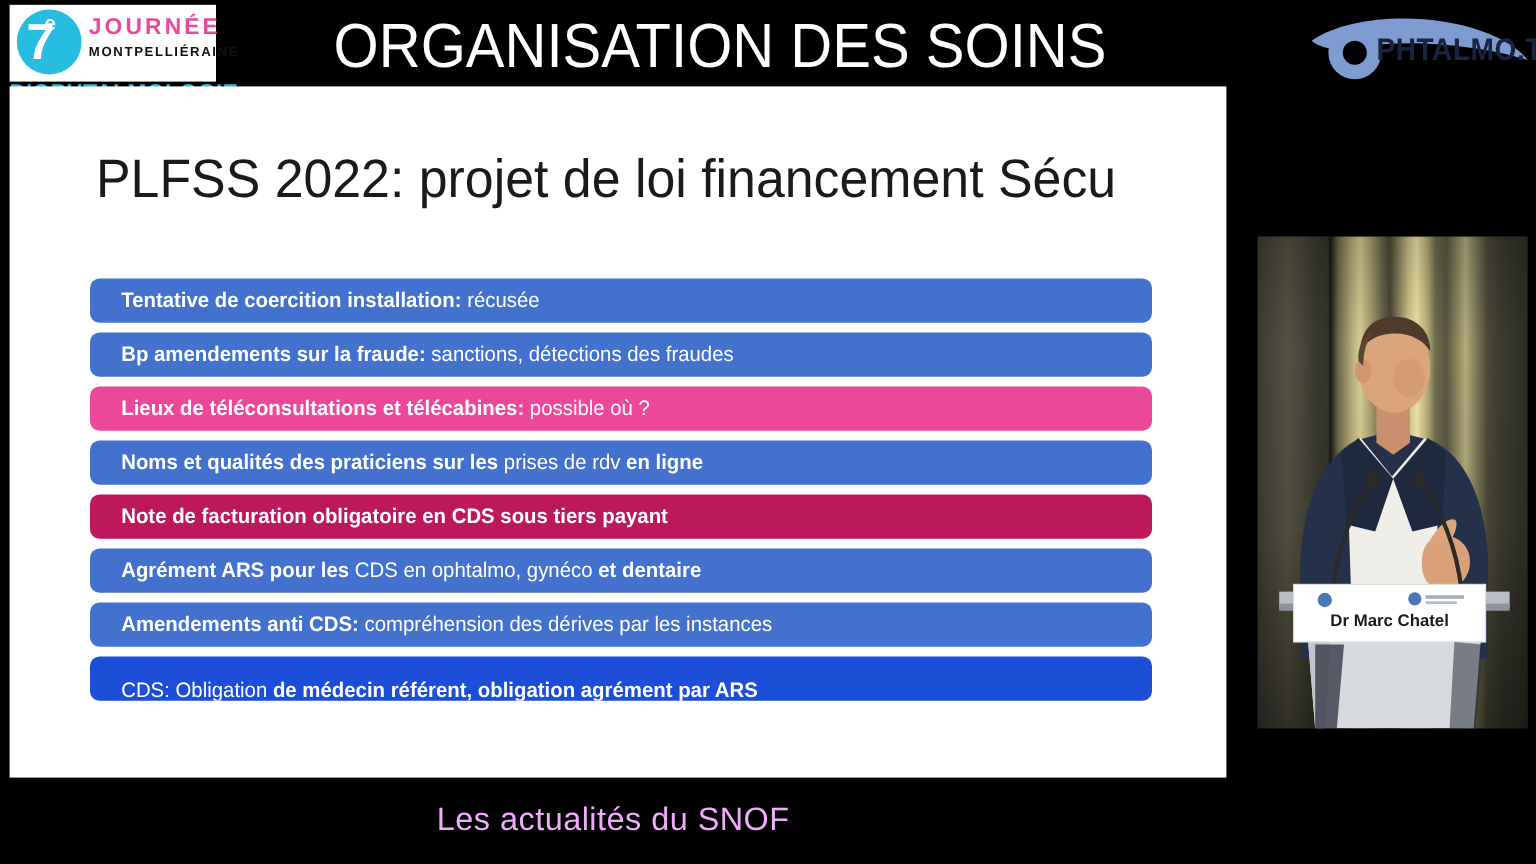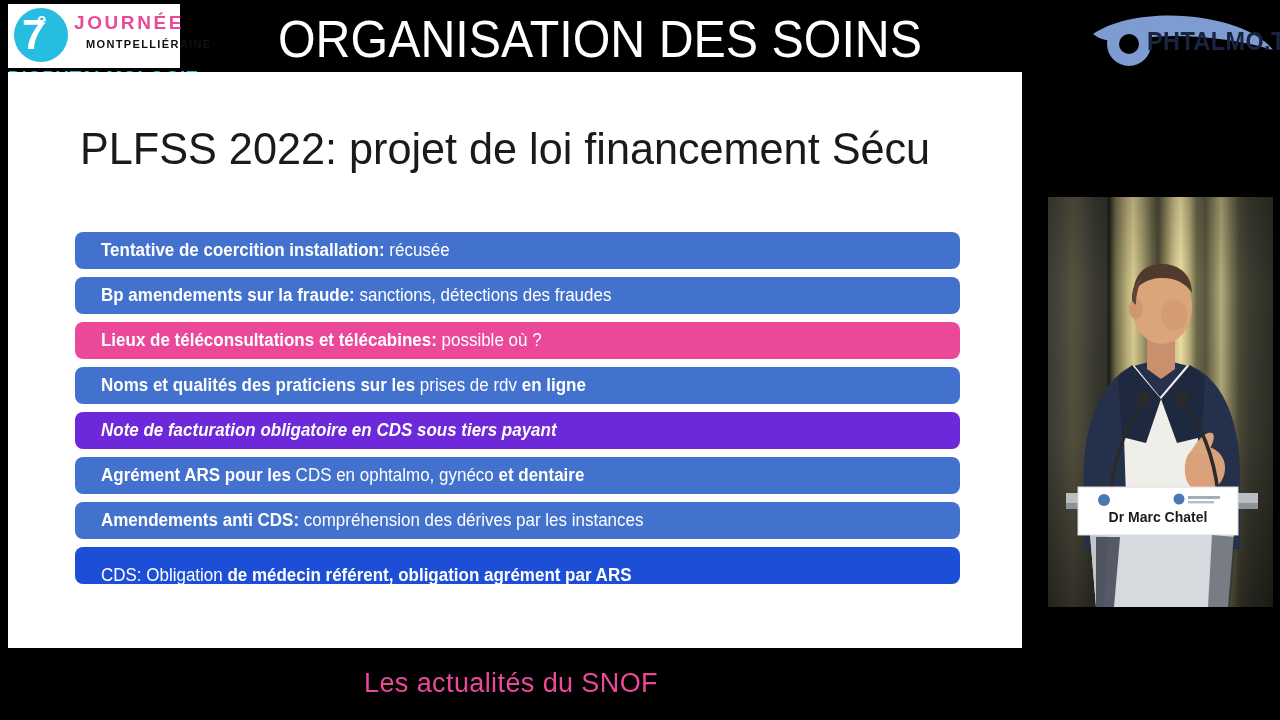--- a/index.html
+++ b/index.html
@@ -30,21 +30,21 @@
     position:absolute; left:37px; top:11px;
   }
   #logo-journee {
     position:absolute; left:74px; top:13px;
     color:#ec4899; font-weight:bold; font-size:19px;
     letter-spacing:2.6px; line-height:1;
   }
   #logo-montpellieraine {
     position:absolute; left:74px; top:39px;
     color:#111111; font-weight:bold; font-size:11px;
-    letter-spacing:1.35px; line-height:1;margin-left:12px;
+    letter-spacing:1.35px; line-height:1;
   }
   #logo-ophtalmologie {
     position:absolute; left:8px; top:68px; width:172px;
     color:#27bde0; font-weight:bold; font-size:19px;
     letter-spacing:0.4px; line-height:1; text-align:center;
   }
 
   
   #header-title {
     position:absolute; left:250px; top:8px; width:700px; height:62px;
@@ -112,21 +112,21 @@
         #4c4a38 85%,  #3c3b30 90%, #343329 96%, #2e2d25 100%);
   }
   #curtain-shade { position:absolute; inset:0;
     background:linear-gradient(180deg, rgba(0,0,0,0.18) 0%, rgba(0,0,0,0) 22%, rgba(0,0,0,0.06) 60%, rgba(0,0,0,0.42) 100%);
   }
   #speaker-figure { position:absolute; left:0; top:0; width:225px; height:410px; }
 
   
   #bottom-caption {
     position:absolute; left:0; top:660px; width:1022px; height:46px;
-    color:#ec4899; font-size:27px; font-weight:normal;
+    color:#f0abfc; font-size:27px; font-weight:normal;
     text-align:center; line-height:46px; letter-spacing:0.4px;
   }
 </style>
 </head>
 <body>
 
 <div id="stage">
 
   <div id="congress-logo">
     <div id="logo-white-box"></div>
@@ -158,21 +158,21 @@
         </div>
         <div class="bullet-bar" style="background: rgb(67, 114, 206);">
           <div class="bullet-text"><span class="seg-bold">Bp amendements sur la fraude:</span><span class="seg-light"> sanctions, détections des fraudes</span></div>
         </div>
         <div class="bullet-bar" style="background: #ec4899;">
           <div class="bullet-text"><span class="seg-bold">Lieux de téléconsultations et télécabines:</span><span class="seg-light"> possible où ?</span></div>
         </div>
         <div class="bullet-bar" style="background: rgb(67, 114, 206);">
           <div class="bullet-text"><span class="seg-bold">Noms et qualités des praticiens sur les</span><span class="seg-light"> prises de rdv </span><span class="seg-bold">en ligne</span></div>
         </div>
-        <div class="bullet-bar" style="background: #6d28d9; font-style: italic;">
+        <div class="bullet-bar" style="background: #be185d;">
           <div class="bullet-text"><span class="seg-bold">Note de facturation obligatoire en CDS sous tiers payant</span></div>
         </div>
         <div class="bullet-bar" style="background: rgb(67, 114, 206);">
           <div class="bullet-text"><span class="seg-bold">Agrément ARS pour les</span><span class="seg-light"> CDS en ophtalmo, gynéco </span><span class="seg-bold">et dentaire</span></div>
         </div>
         <div class="bullet-bar" style="background: rgb(67, 114, 206);">
           <div class="bullet-text"><span class="seg-bold">Amendements anti CDS:</span><span class="seg-light"> compréhension des dérives par les instances</span></div>
         </div>
         <div class="bullet-bar" style="background: #1d4ed8; align-items: flex-end;">
           <div class="bullet-text"><span class="seg-light">CDS: Obligation </span><span class="seg-bold">de médecin référent, obligation agrément par ARS</span></div>

